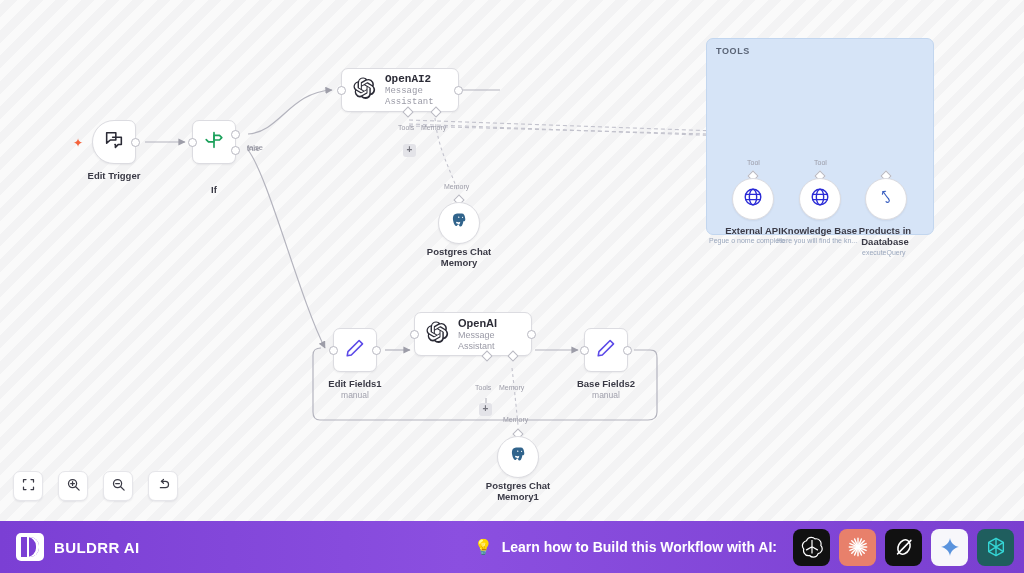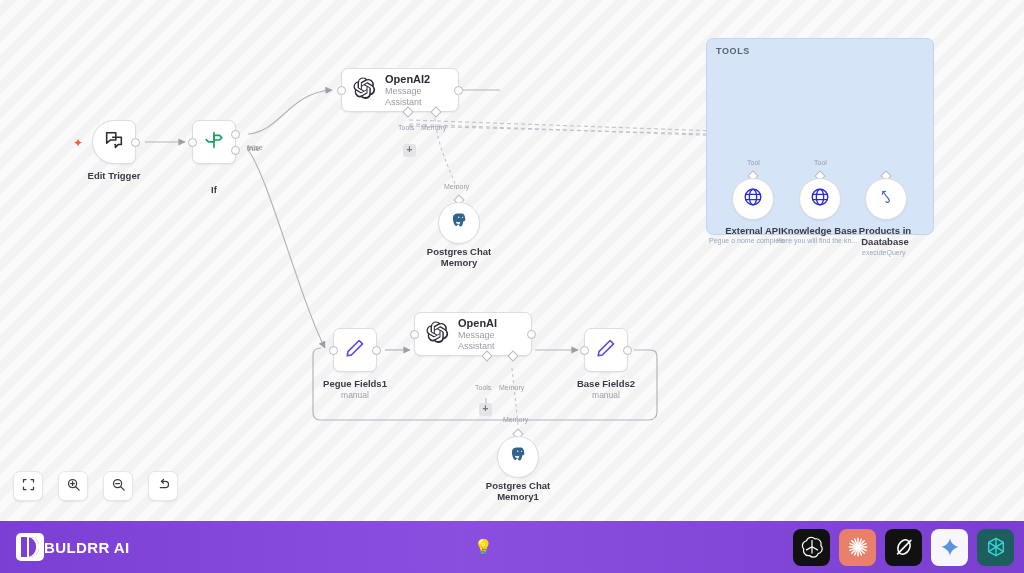--- a/index.html
+++ b/index.html
@@ -94,21 +94,21 @@
     display: flex; align-items: center; justify-content: center;
     cursor: pointer;
   }
 
   
   #footer {
     position: absolute; left: 0; top: 521px; width: 1024px; height: 52px;
     background: linear-gradient(90deg, #7b3fd4 0%, #8b4fe0 45%, #7a3fd0 100%);
     display: flex; align-items: center;
   }
-  #brand { display: flex; align-items: center; margin-left: 16px; }
+  #brand { display: flex; align-items: center; gap: 10px; margin-left: 16px; }
   #brand .logo {
     width: 28px; height: 28px; border-radius: 5px; background: #fff;
     position: relative; flex: none;
   }
   #brand .logo::before {
     content: ""; position: absolute; left: 5px; top: 4px;
     width: 6px; height: 20px; background: #7b3fd4;
   }
   #brand .logo::after {
     content: ""; position: absolute; left: 13px; top: 4px;
@@ -199,21 +199,21 @@
         </svg>
       </span>
       <div class="port" style="left:-5px; top:17px;"></div>
       <div class="port" style="right:-5px; top:9px;"></div>
       <div class="port" style="right:-5px; top:25px;"></div>
     </div>
     <div class="plabel" style="left:247px; top:127px;margin-top:17px;">true</div>
     <div class="plabel" style="left:247px; top:143px;">false</div>
     <div class="caption" style="left:169px; top:176px; width:90px;margin-top:8px;">If</div>
 
-    <div class="node wide" style="left:341px; top:68px; width:118px;">
+    <div class="node wide" style="left:341px; top:68px; width:118px;font-family:Liberation Mono, monospace;">
       <span>
         <svg width="24" height="24" viewBox="0 0 24 24" fill="#2b2b36">
           <path d="M21.6 10.2a5.4 5.4 0 0 0-.46-4.43 5.45 5.45 0 0 0-5.87-2.62A5.43 5.43 0 0 0 11.2 1.4a5.45 5.45 0 0 0-5.2 3.78 5.43 5.43 0 0 0-3.63 2.63 5.45 5.45 0 0 0 .67 6.4 5.4 5.4 0 0 0 .47 4.42 5.45 5.45 0 0 0 5.87 2.62 5.43 5.43 0 0 0 4.08 1.82 5.45 5.45 0 0 0 5.2-3.79 5.43 5.43 0 0 0 3.63-2.62 5.45 5.45 0 0 0-.69-6.4zM13.3 21.1a4.04 4.04 0 0 1-2.6-.94l.13-.07 4.32-2.5a.7.7 0 0 0 .35-.61v-6.1l1.82 1.06a.07.07 0 0 1 .04.05v5.05a4.07 4.07 0 0 1-4.06 4.06zM4.58 17.4a4.04 4.04 0 0 1-.48-2.72l.13.08 4.32 2.5a.7.7 0 0 0 .7 0l5.28-3.05v2.11a.07.07 0 0 1-.03.06l-4.37 2.52a4.07 4.07 0 0 1-5.55-1.49zM3.45 8.2a4.04 4.04 0 0 1 2.12-1.78v5.14a.7.7 0 0 0 .35.6l5.26 3.04-1.82 1.05a.07.07 0 0 1-.06 0L4.98 13.7A4.07 4.07 0 0 1 3.45 8.2zm15 3.49L13.18 8.6 15 7.56a.07.07 0 0 1 .07 0l4.37 2.52a4.06 4.06 0 0 1-.63 7.32v-5.14a.7.7 0 0 0-.36-.6zm1.81-2.73l-.13-.08-4.31-2.52a.7.7 0 0 0-.71 0L9.83 9.42V7.31a.07.07 0 0 1 .03-.06l4.37-2.52a4.06 4.06 0 0 1 6.03 4.2zM8.84 12.7L7.02 11.65a.07.07 0 0 1-.04-.05V6.55a4.06 4.06 0 0 1 6.66-3.12l-.13.08-4.32 2.49a.7.7 0 0 0-.35.6zm.99-2.13l2.35-1.36 2.36 1.36v2.72l-2.35 1.36-2.36-1.36z"></path>
         </svg>
       </span>
       <div>
         <div class="node-title">OpenAI2</div>
         <div class="node-sub">Message Assistant</div>
       </div>
       <div class="port port-in" style="left:-5px; top:17px;"></div>
@@ -241,21 +241,21 @@
     <div class="node sq" style="left:333px; top:328px;">
       <span>
         <svg width="22" height="22" viewBox="0 0 24 24" fill="none" stroke="#5b49e8" stroke-width="1.7" stroke-linecap="round" stroke-linejoin="round">
           <path d="M16.5 3.8l3.7 3.7L8 19.7l-4.5.8.8-4.5z"></path>
         </svg>
       </span>
       <div class="port port-in" style="left:-5px; top:17px;"></div>
       <div class="port" style="right:-5px; top:17px;"></div>
     </div>
     <div class="caption" style="left:305px; top:378px; width:100px;">
-      <span>Pegue Fields1</span>
+      <span>Edit Fields1</span>
       <span class="sub">manual</span>
     </div>
 
     <div class="node wide" style="left:414px; top:312px; width:118px;">
       <span>
         <svg width="24" height="24" viewBox="0 0 24 24" fill="#2b2b36">
           <path d="M21.6 10.2a5.4 5.4 0 0 0-.46-4.43 5.45 5.45 0 0 0-5.87-2.62A5.43 5.43 0 0 0 11.2 1.4a5.45 5.45 0 0 0-5.2 3.78 5.43 5.43 0 0 0-3.63 2.63 5.45 5.45 0 0 0 .67 6.4 5.4 5.4 0 0 0 .47 4.42 5.45 5.45 0 0 0 5.87 2.62 5.43 5.43 0 0 0 4.08 1.82 5.45 5.45 0 0 0 5.2-3.79 5.43 5.43 0 0 0 3.63-2.62 5.45 5.45 0 0 0-.69-6.4zM13.3 21.1a4.04 4.04 0 0 1-2.6-.94l.13-.07 4.32-2.5a.7.7 0 0 0 .35-.61v-6.1l1.82 1.06a.07.07 0 0 1 .04.05v5.05a4.07 4.07 0 0 1-4.06 4.06zM4.58 17.4a4.04 4.04 0 0 1-.48-2.72l.13.08 4.32 2.5a.7.7 0 0 0 .7 0l5.28-3.05v2.11a.07.07 0 0 1-.03.06l-4.37 2.52a4.07 4.07 0 0 1-5.55-1.49zM3.45 8.2a4.04 4.04 0 0 1 2.12-1.78v5.14a.7.7 0 0 0 .35.6l5.26 3.04-1.82 1.05a.07.07 0 0 1-.06 0L4.98 13.7A4.07 4.07 0 0 1 3.45 8.2zm15 3.49L13.18 8.6 15 7.56a.07.07 0 0 1 .07 0l4.37 2.52a4.06 4.06 0 0 1-.63 7.32v-5.14a.7.7 0 0 0-.36-.6zm1.81-2.73l-.13-.08-4.31-2.52a.7.7 0 0 0-.71 0L9.83 9.42V7.31a.07.07 0 0 1 .03-.06l4.37-2.52a4.06 4.06 0 0 1 6.03 4.2zM8.84 12.7L7.02 11.65a.07.07 0 0 1-.04-.05V6.55a4.06 4.06 0 0 1 6.66-3.12l-.13.08-4.32 2.49a.7.7 0 0 0-.35.6zm.99-2.13l2.35-1.36 2.36 1.36v2.72l-2.35 1.36-2.36-1.36z"></path>
         </svg>
       </span>
       <div>
@@ -382,20 +382,21 @@
 
   <div id="footer">
 
     <div id="brand">
       <div class="logo"></div>
       <div class="bname">BULDRR AI</div>
     </div>
 
     <div id="cta">
       <span style="font-size:15px;">💡</span>
+      <span>Learn how to Build this Workflow with AI:</span>
     </div>
 
     <div id="providers">
       <div class="pv" style="background:#111111;">
         <svg width="22" height="22" viewBox="0 0 24 24" fill="none" stroke="#ffffff" stroke-width="1.3">
           <path d="M21.6 10.2a5.4 5.4 0 0 0-.46-4.43 5.45 5.45 0 0 0-5.87-2.62A5.43 5.43 0 0 0 11.2 1.4a5.45 5.45 0 0 0-5.2 3.78 5.43 5.43 0 0 0-3.63 2.63 5.45 5.45 0 0 0 .67 6.4 5.4 5.4 0 0 0 .47 4.42 5.45 5.45 0 0 0 5.87 2.62 5.43 5.43 0 0 0 4.08 1.82 5.45 5.45 0 0 0 5.2-3.79 5.43 5.43 0 0 0 3.63-2.62 5.45 5.45 0 0 0-.69-6.4z"></path>
           <path d="M12 4.3v7.4l6.4 3.7M12 11.7L5.6 15.4M12 11.7V19"></path>
         </svg>
       </div>
       <div class="pv" style="background:#e8806b;">

